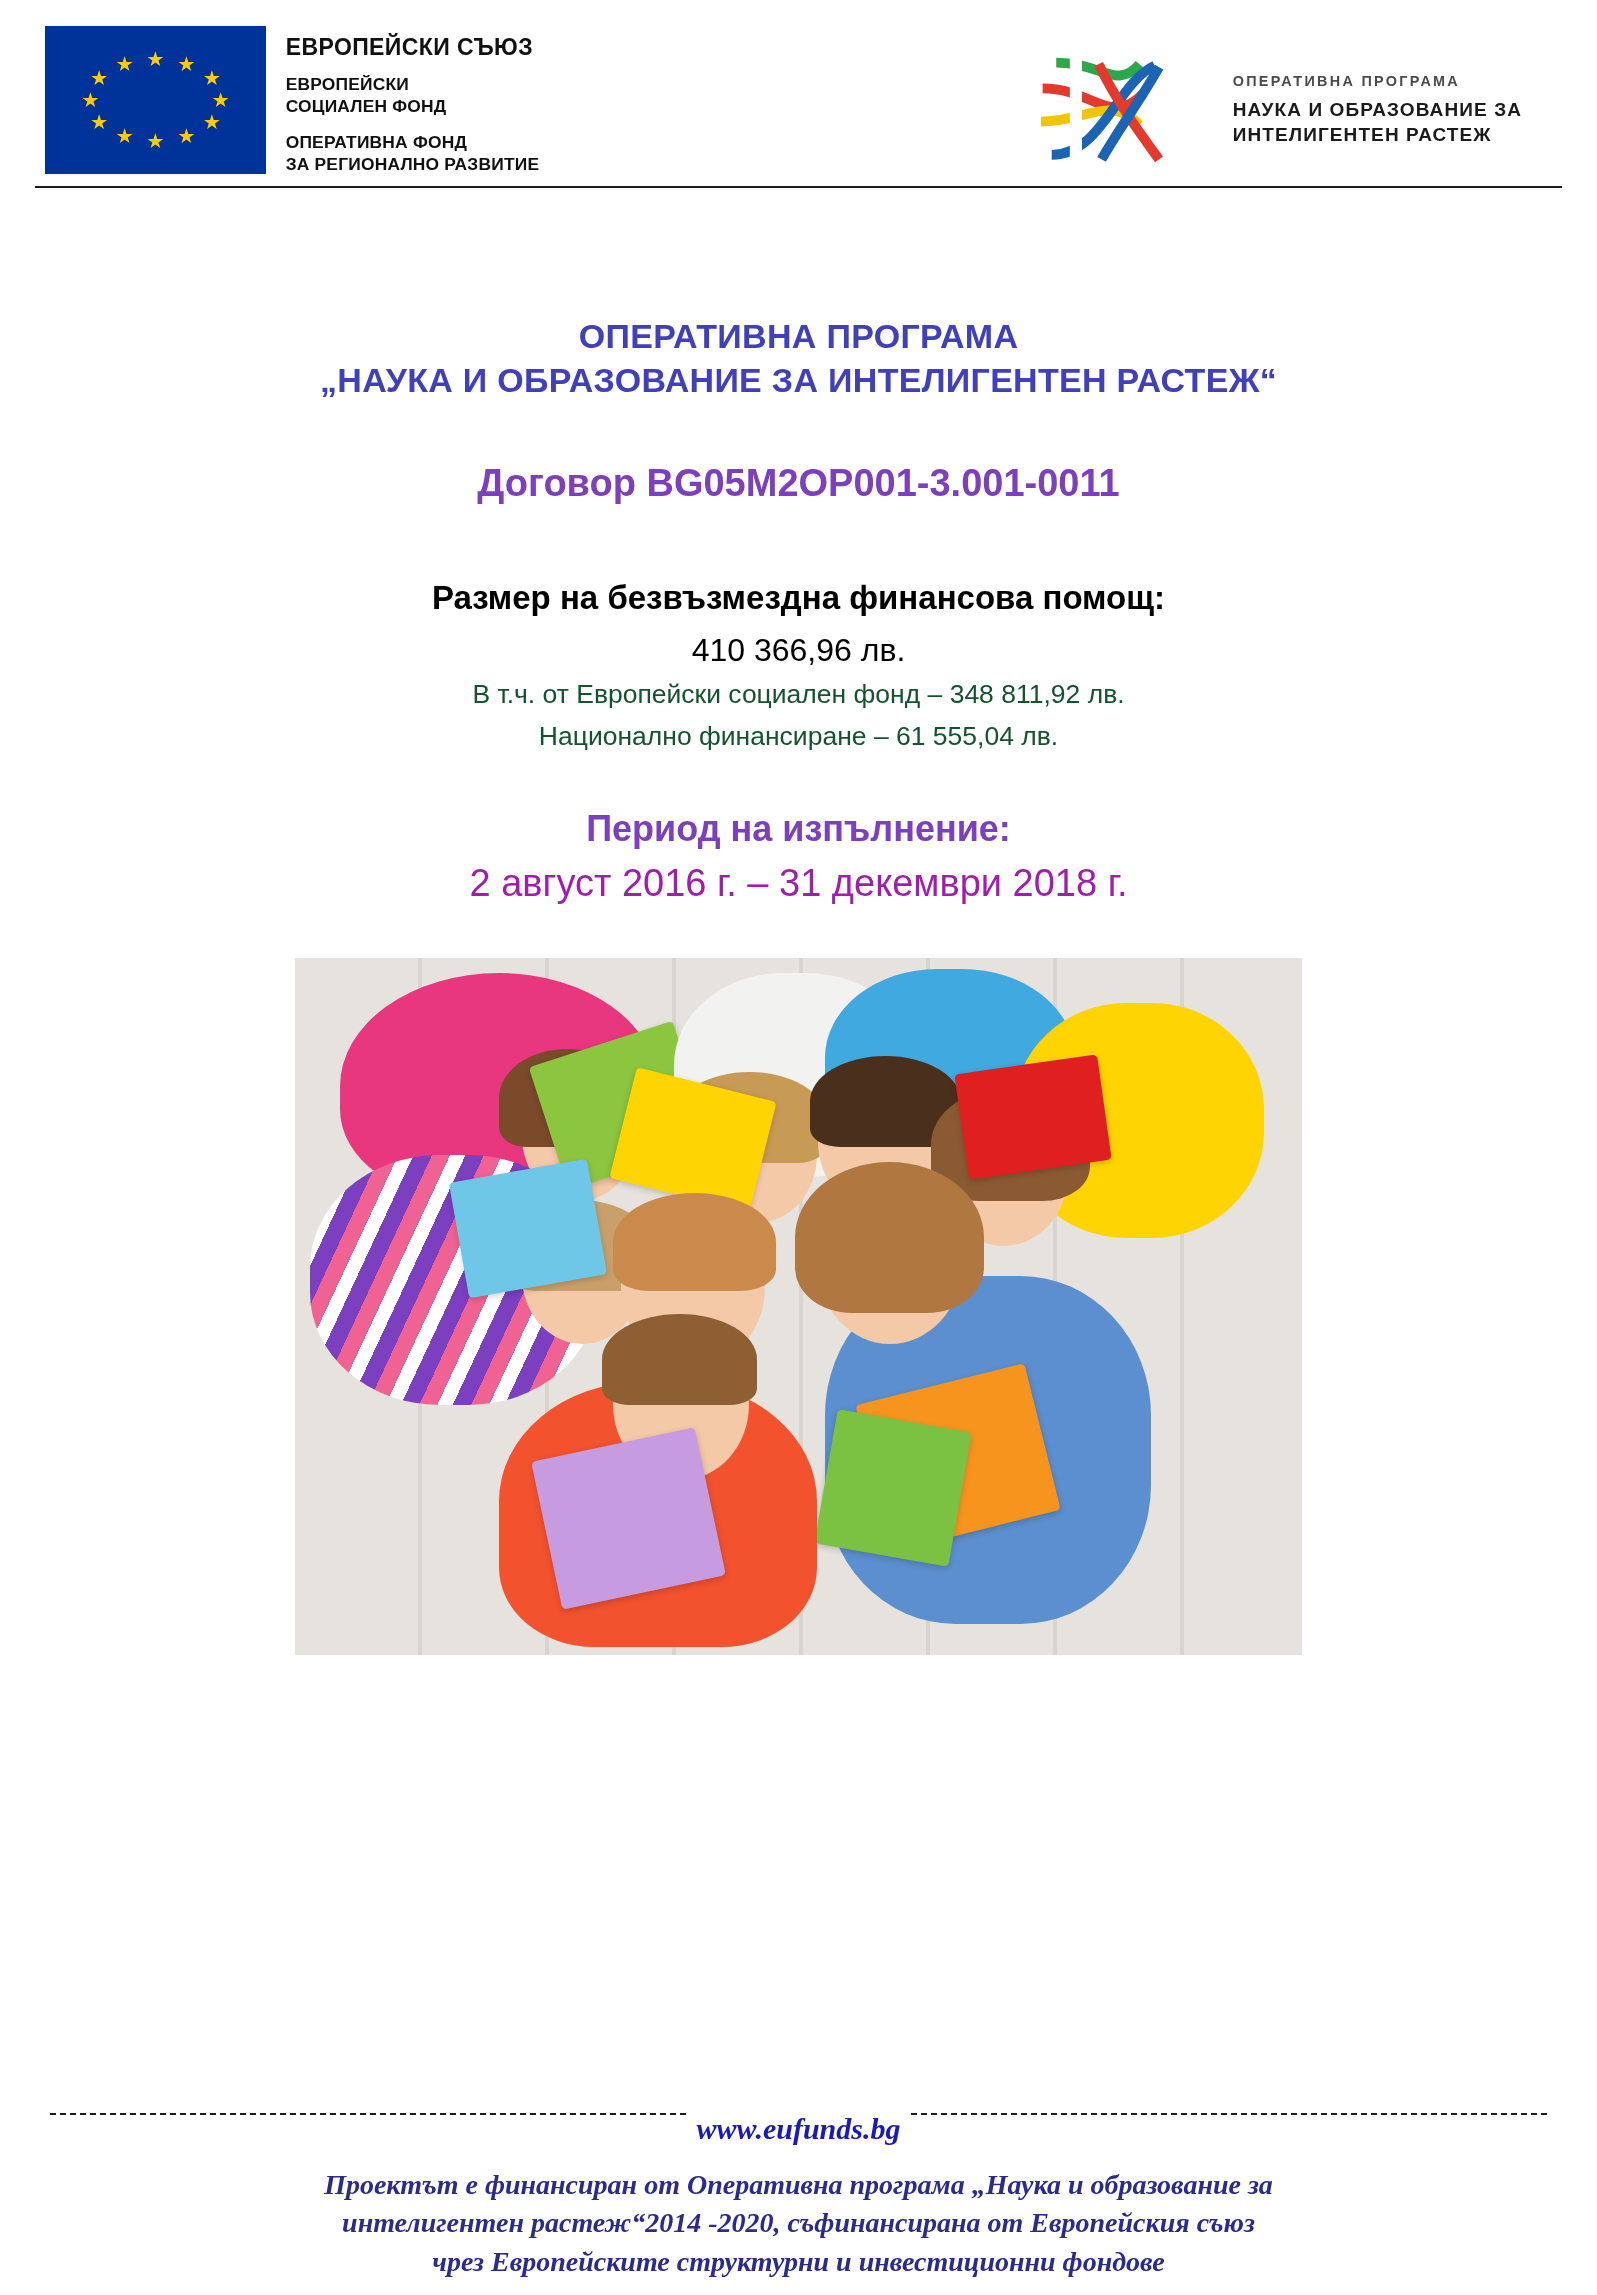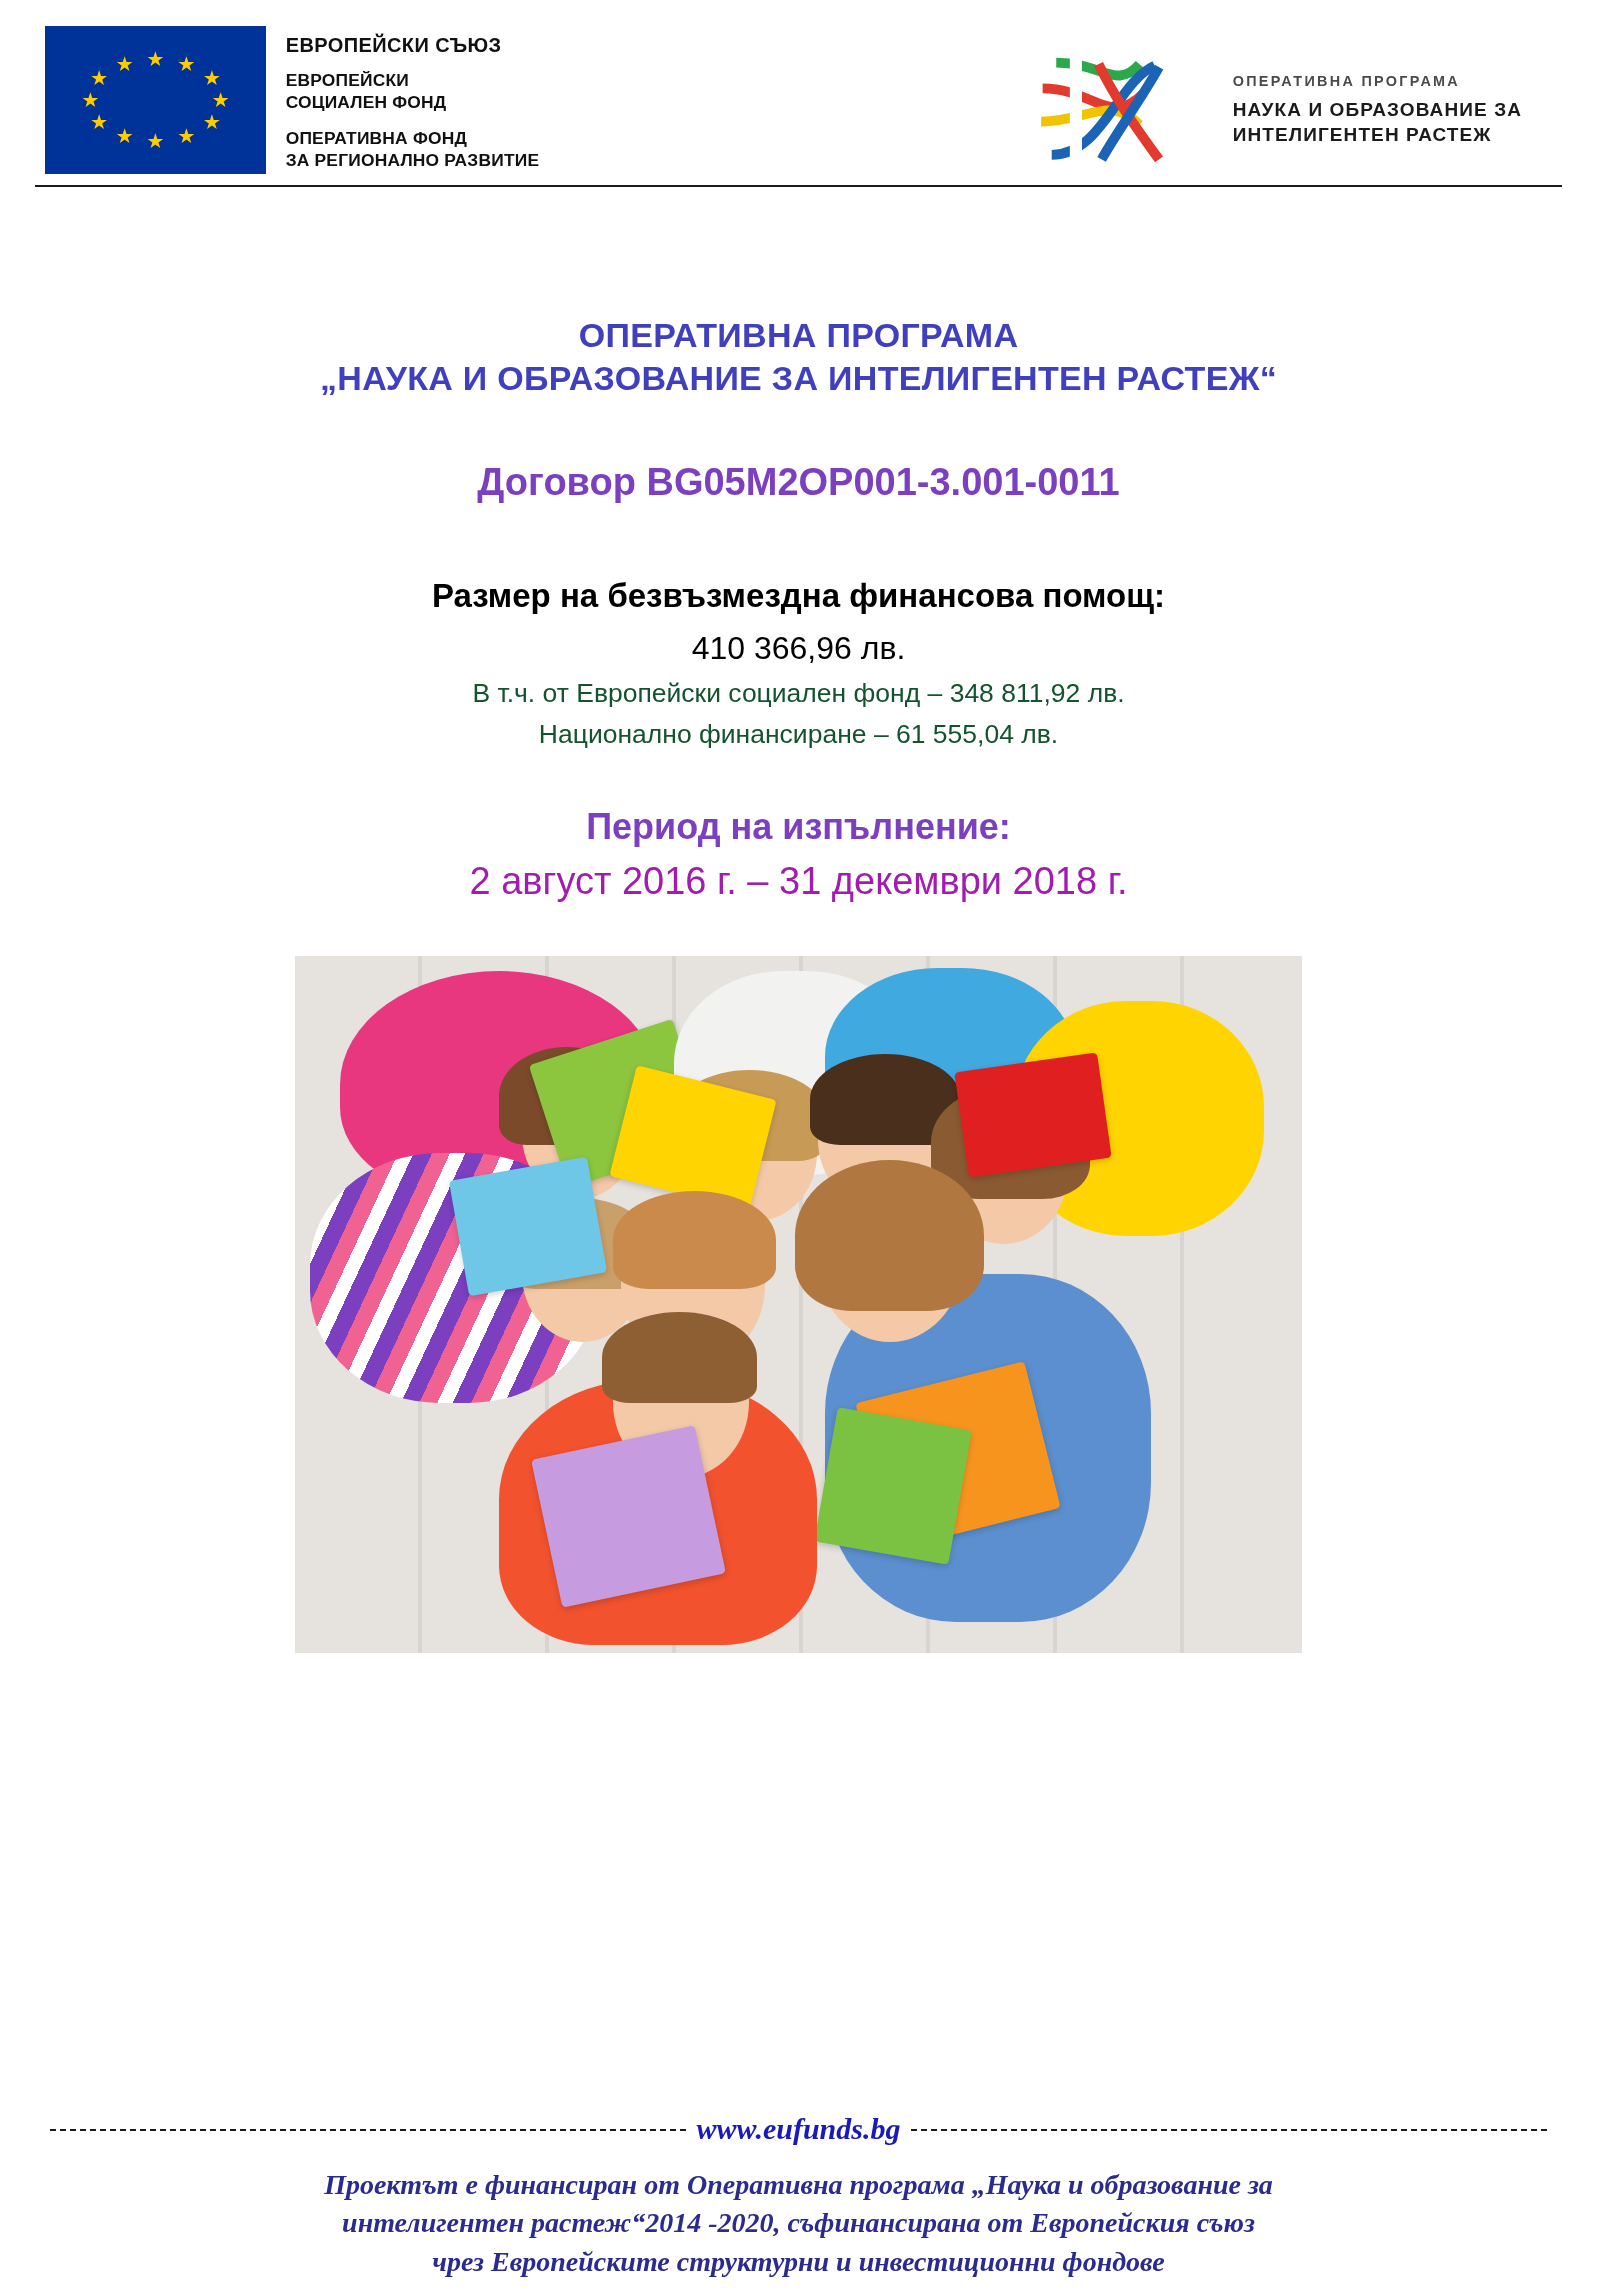--- a/index.html
+++ b/index.html
@@ -40,21 +40,21 @@
     position: absolute;
     color: #FFCC00;
     font-size: 20.4px;
     line-height: 1;
     transform: translate(-50%, -50%);
   }
   .eu-text {
     padding-top: 7.6px;
   }
   .eu-title {
-    font-size: 20px;
+    font-size: 23px;
     font-weight: bold;
     letter-spacing: 0.4px;
     color: #111;
     margin-bottom: 13.6px;
   }
   .eu-sub {
     font-size: 17.4px;
     font-weight: bold;
     line-height: 1.26;
     color: #111;
@@ -189,21 +189,21 @@
   
   .footer {
     position: absolute;
     left: 0;
     right: 0;
     bottom: 13.6px;
     text-align: center;
   }
   .site-row {
     display: flex;
-    align-items: center;
+    align-items: flex-start;
     justify-content: center;
     gap: 10.6px;
     padding: 0 50px;
     margin-bottom: 19.7px;
   }
   .dashline {
     flex: 1 1 auto;
     border-top: 2.3px dashed #1b1b1b;
     height: 0;
     position: relative;

